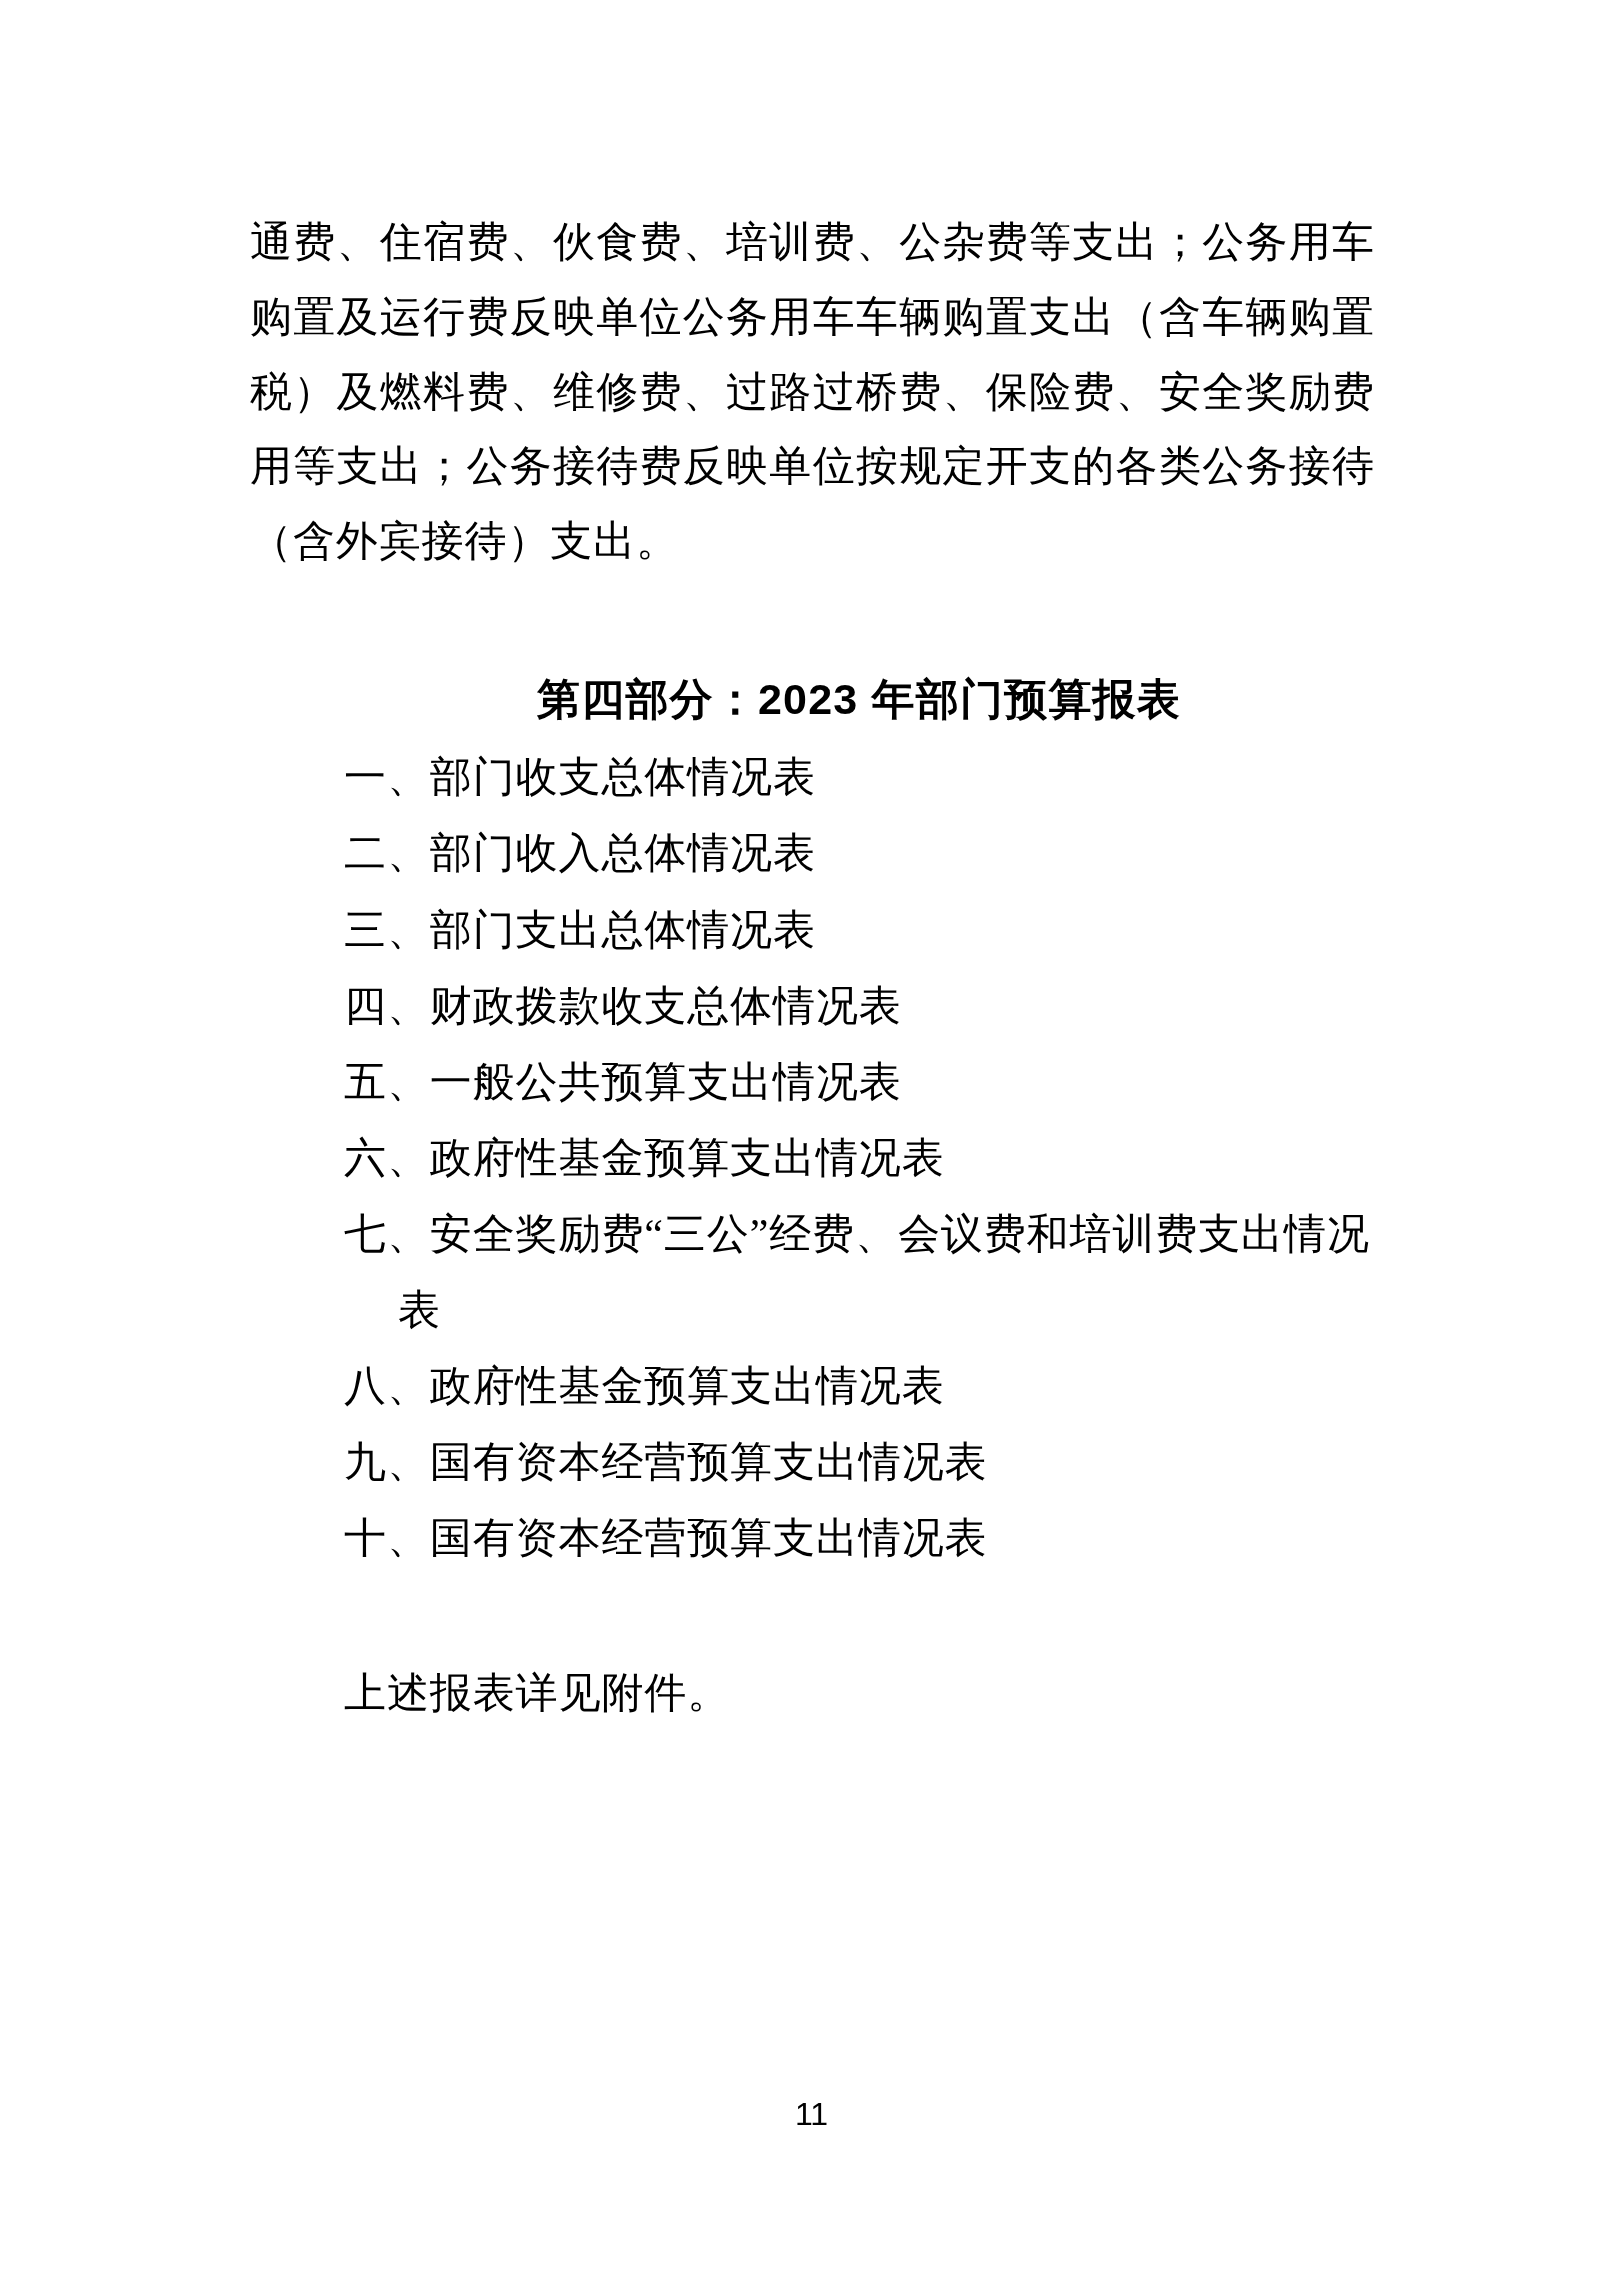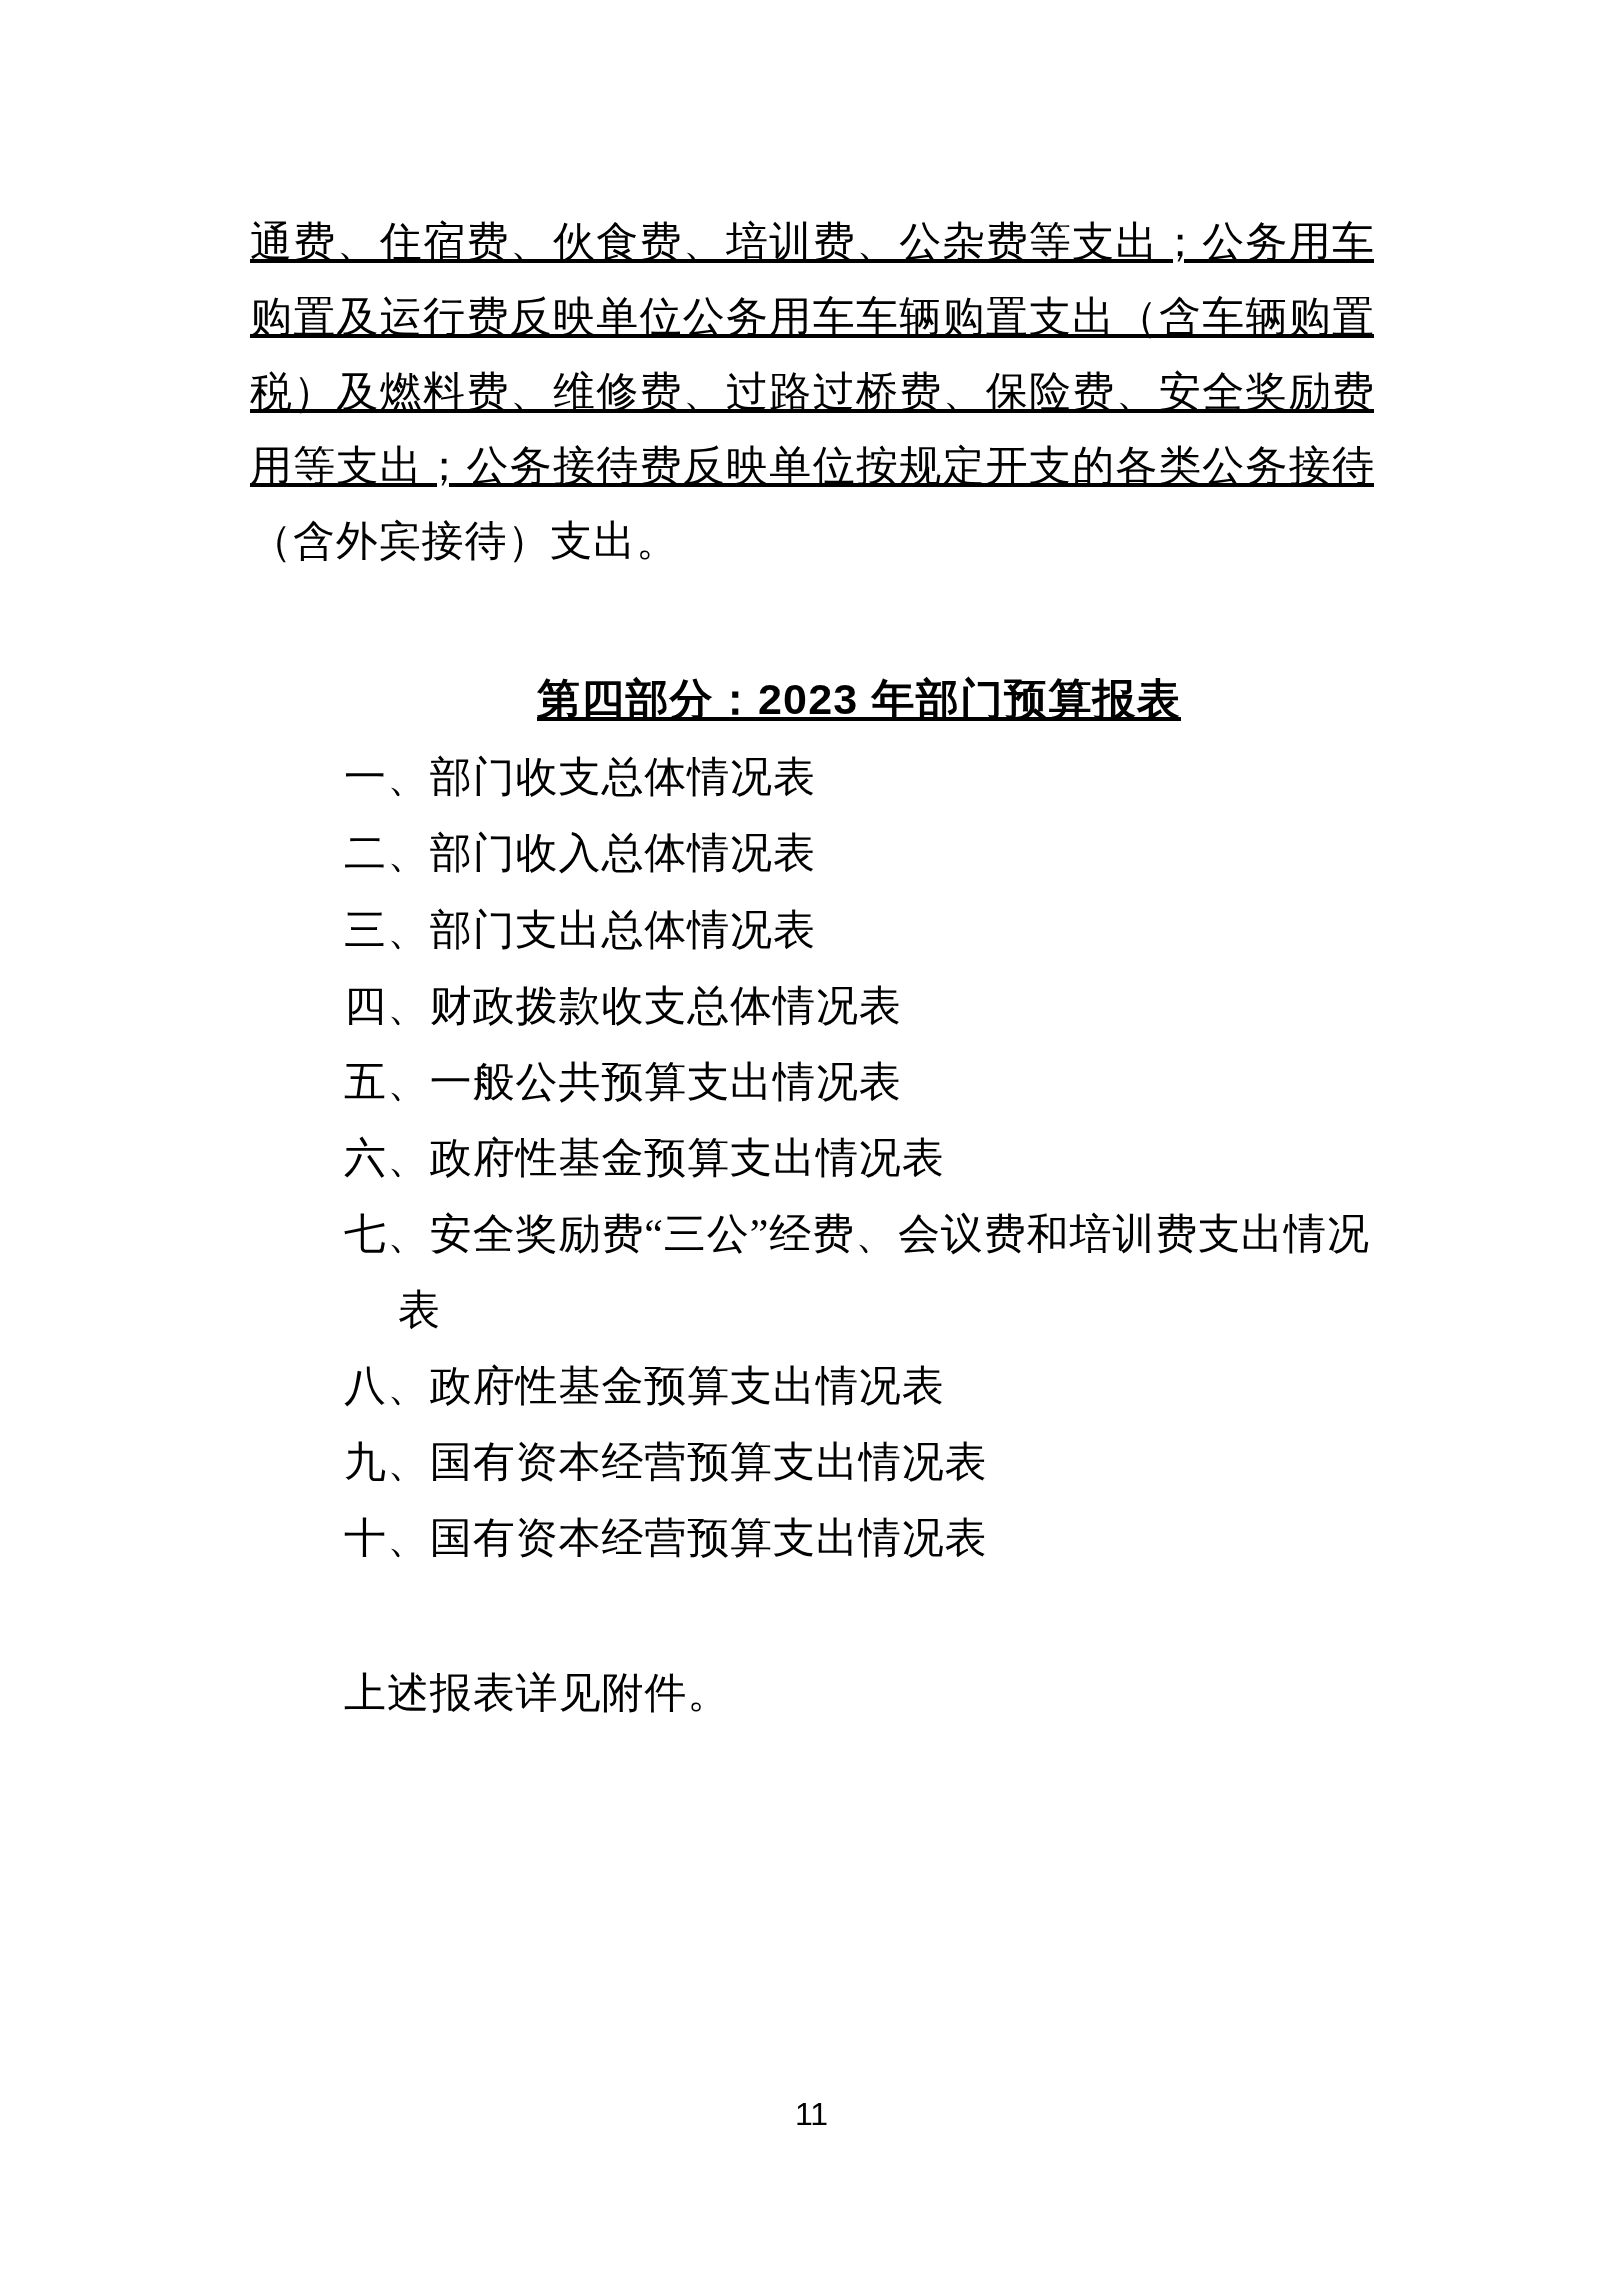--- a/index.html
+++ b/index.html
@@ -21,34 +21,32 @@
     color: #000000;
   }
   
   .para { left: 250px; width: 1124px; }
   .para.fill {
     letter-spacing: 0;
     white-space: normal;
     text-align: justify;
     text-align-last: justify;
     word-break: keep-all;
-    text-decoration: underline;
   }
   
   .heading {
     position: absolute;
     left: 537px;
     top: 677px;
     font-family: "Liberation Sans", "DejaVu Sans", sans-serif;
     font-weight: 700;
     font-size: 43px;
     line-height: 45px;
     letter-spacing: 1.2px;
     white-space: pre;
-    text-decoration: underline;
   }
   
   .toc { left: 344px; }
   .toc.wrap { left: 398px; }
   .closing { left: 344px; }
   .pagenum {
     position: absolute;
     top: 2100px;
     left: 0;
     width: 100%;

